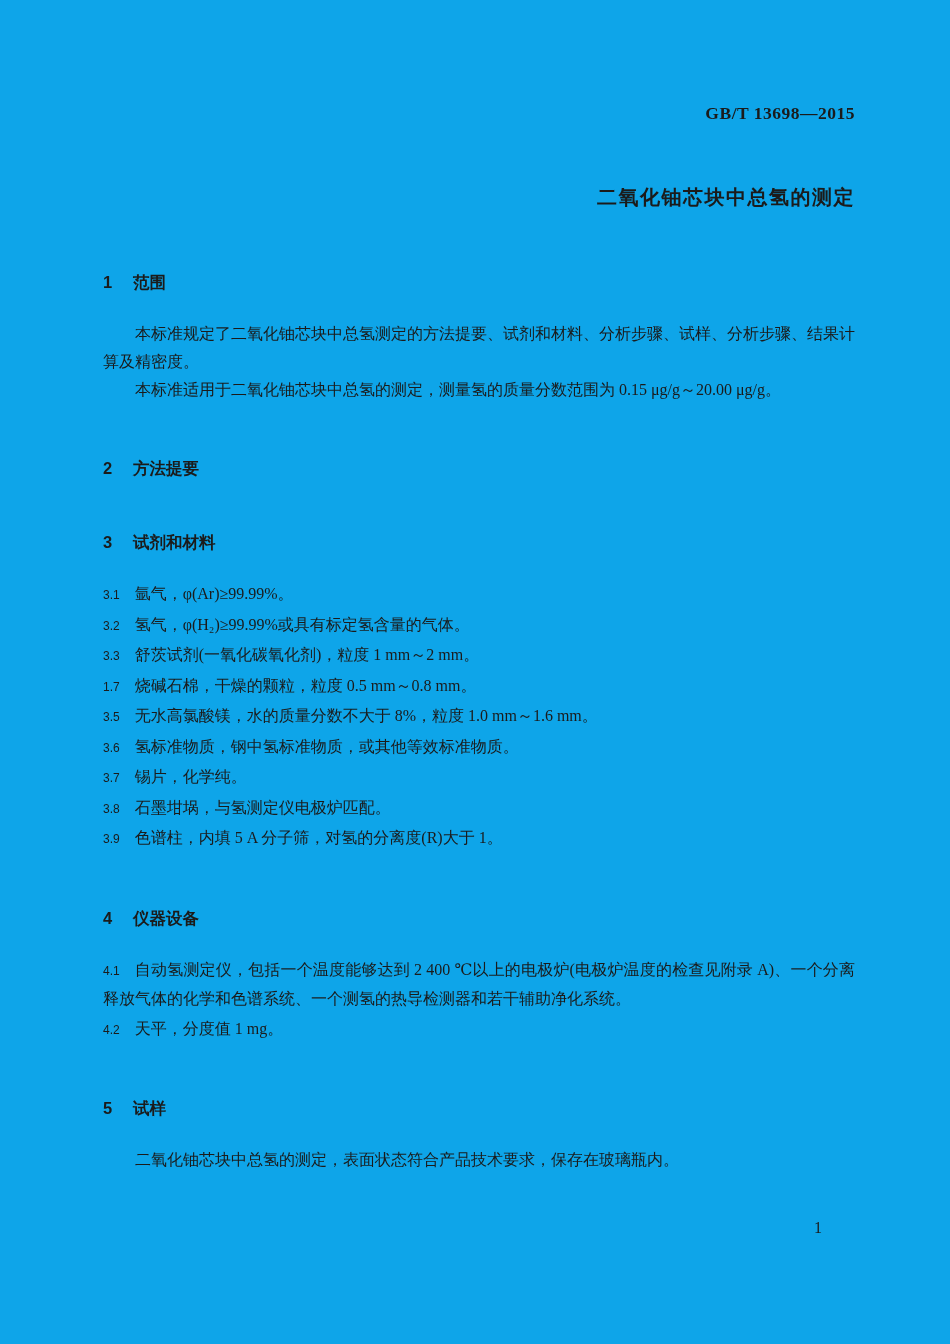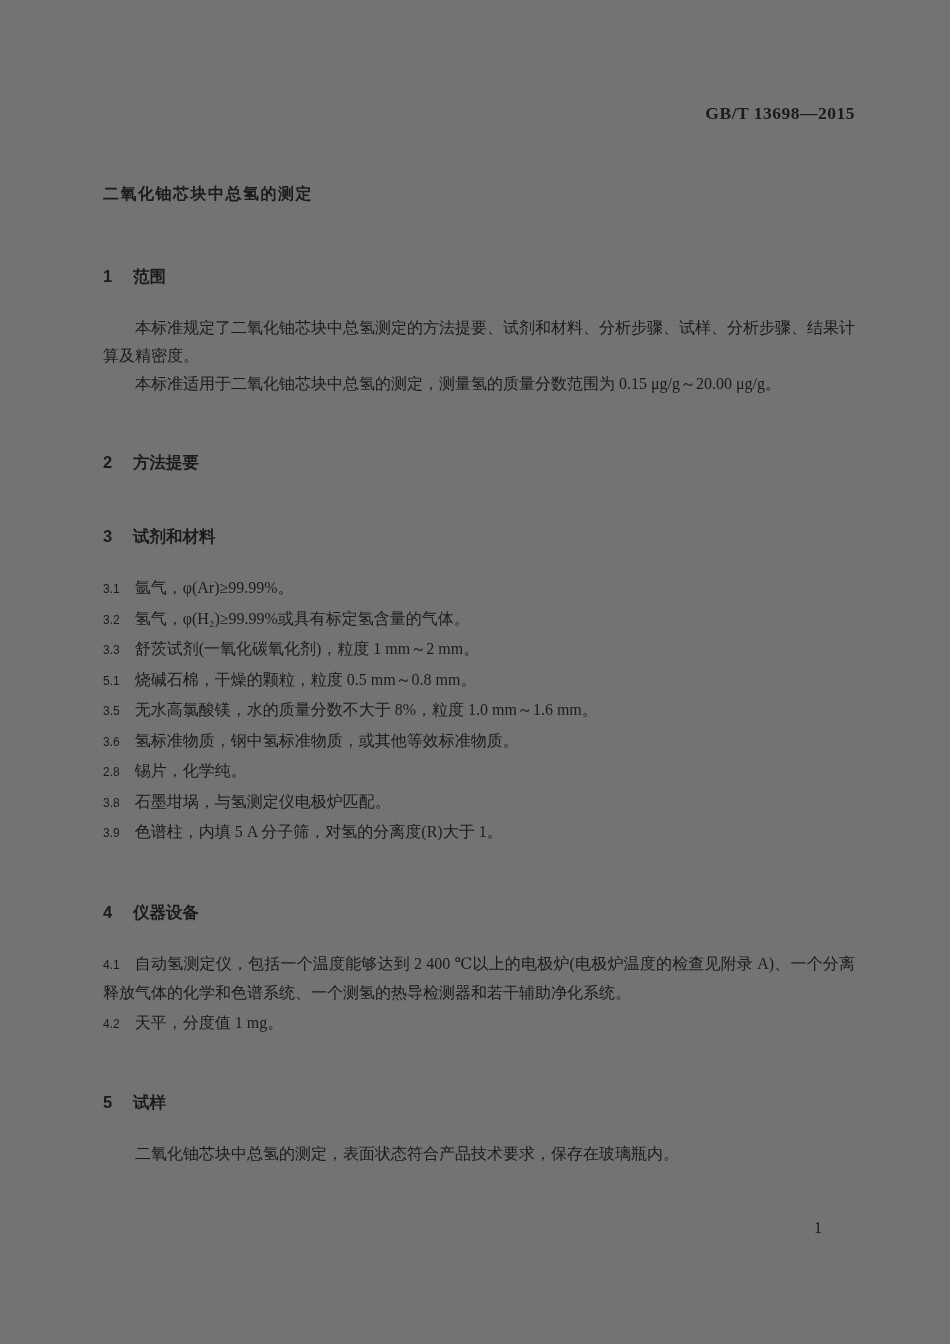--- a/index.html
+++ b/index.html
@@ -6,39 +6,39 @@
     margin: 0;
     padding: 0;
     background: #ffffff;
   }
   .page {
     position: relative;
     width: 950px;
     height: 1344px;
     box-sizing: border-box;
     padding: 104px 95px 0 103px;
-    background: #737373;
+    background: #0ea5e9;
     color: #1b1b1b;
     font-family: "Liberation Serif", "DejaVu Serif", serif;
     font-size: 16px;
     overflow: hidden;
   }
   .doc-header {
     text-align: right;
     font-weight: bold;
     font-size: 17.5px;
     line-height: 18px;
     letter-spacing: 0.5px;
   }
   .title {
     margin: 62px 0 0 0;
-    text-align: left;
+    text-align: right;
     font-family: "Liberation Sans", "DejaVu Sans", sans-serif;
     font-weight: bold;
-    font-size: 16px;
+    font-size: 20px;
     letter-spacing: 1.5px;
   }
   .sec-heading {
     font-family: "Liberation Sans", "DejaVu Sans", sans-serif;
     font-weight: bold;
     font-size: 16.5px;
     line-height: 19px;
     margin: 55px 0 28px 0;
   }
   .sec-first .sec-heading {
@@ -108,30 +108,30 @@
     <p class="item">
       <span class="item-num">3.1</span><span class="item-text">氩气，φ(Ar)≥99.99%。</span>
     </p>
     <p class="item">
       <span class="item-num">3.2</span><span class="item-text">氢气，φ(H₂)≥99.99%或具有标定氢含量的气体。</span>
     </p>
     <p class="item">
       <span class="item-num">3.3</span><span class="item-text">舒茨试剂(一氧化碳氧化剂)，粒度 1 mm～2 mm。</span>
     </p>
     <p class="item">
-      <span class="item-num">5.1</span><span class="item-text">烧碱石棉，干燥的颗粒，粒度 0.5 mm～0.8 mm。</span>
+      <span class="item-num">1.7</span><span class="item-text">烧碱石棉，干燥的颗粒，粒度 0.5 mm～0.8 mm。</span>
     </p>
     <p class="item">
       <span class="item-num">3.5</span><span class="item-text">无水高氯酸镁，水的质量分数不大于 8%，粒度 1.0 mm～1.6 mm。</span>
     </p>
     <p class="item">
       <span class="item-num">3.6</span><span class="item-text">氢标准物质，钢中氢标准物质，或其他等效标准物质。</span>
     </p>
     <p class="item">
-      <span class="item-num">2.8</span><span class="item-text">锡片，化学纯。</span>
+      <span class="item-num">3.7</span><span class="item-text">锡片，化学纯。</span>
     </p>
     <p class="item">
       <span class="item-num">3.8</span><span class="item-text">石墨坩埚，与氢测定仪电极炉匹配。</span>
     </p>
     <p class="item">
       <span class="item-num">3.9</span><span class="item-text">色谱柱，内填 5 A 分子筛，对氢的分离度(R)大于 1。</span>
     </p>
   </section>
 
   <section class="sec">

